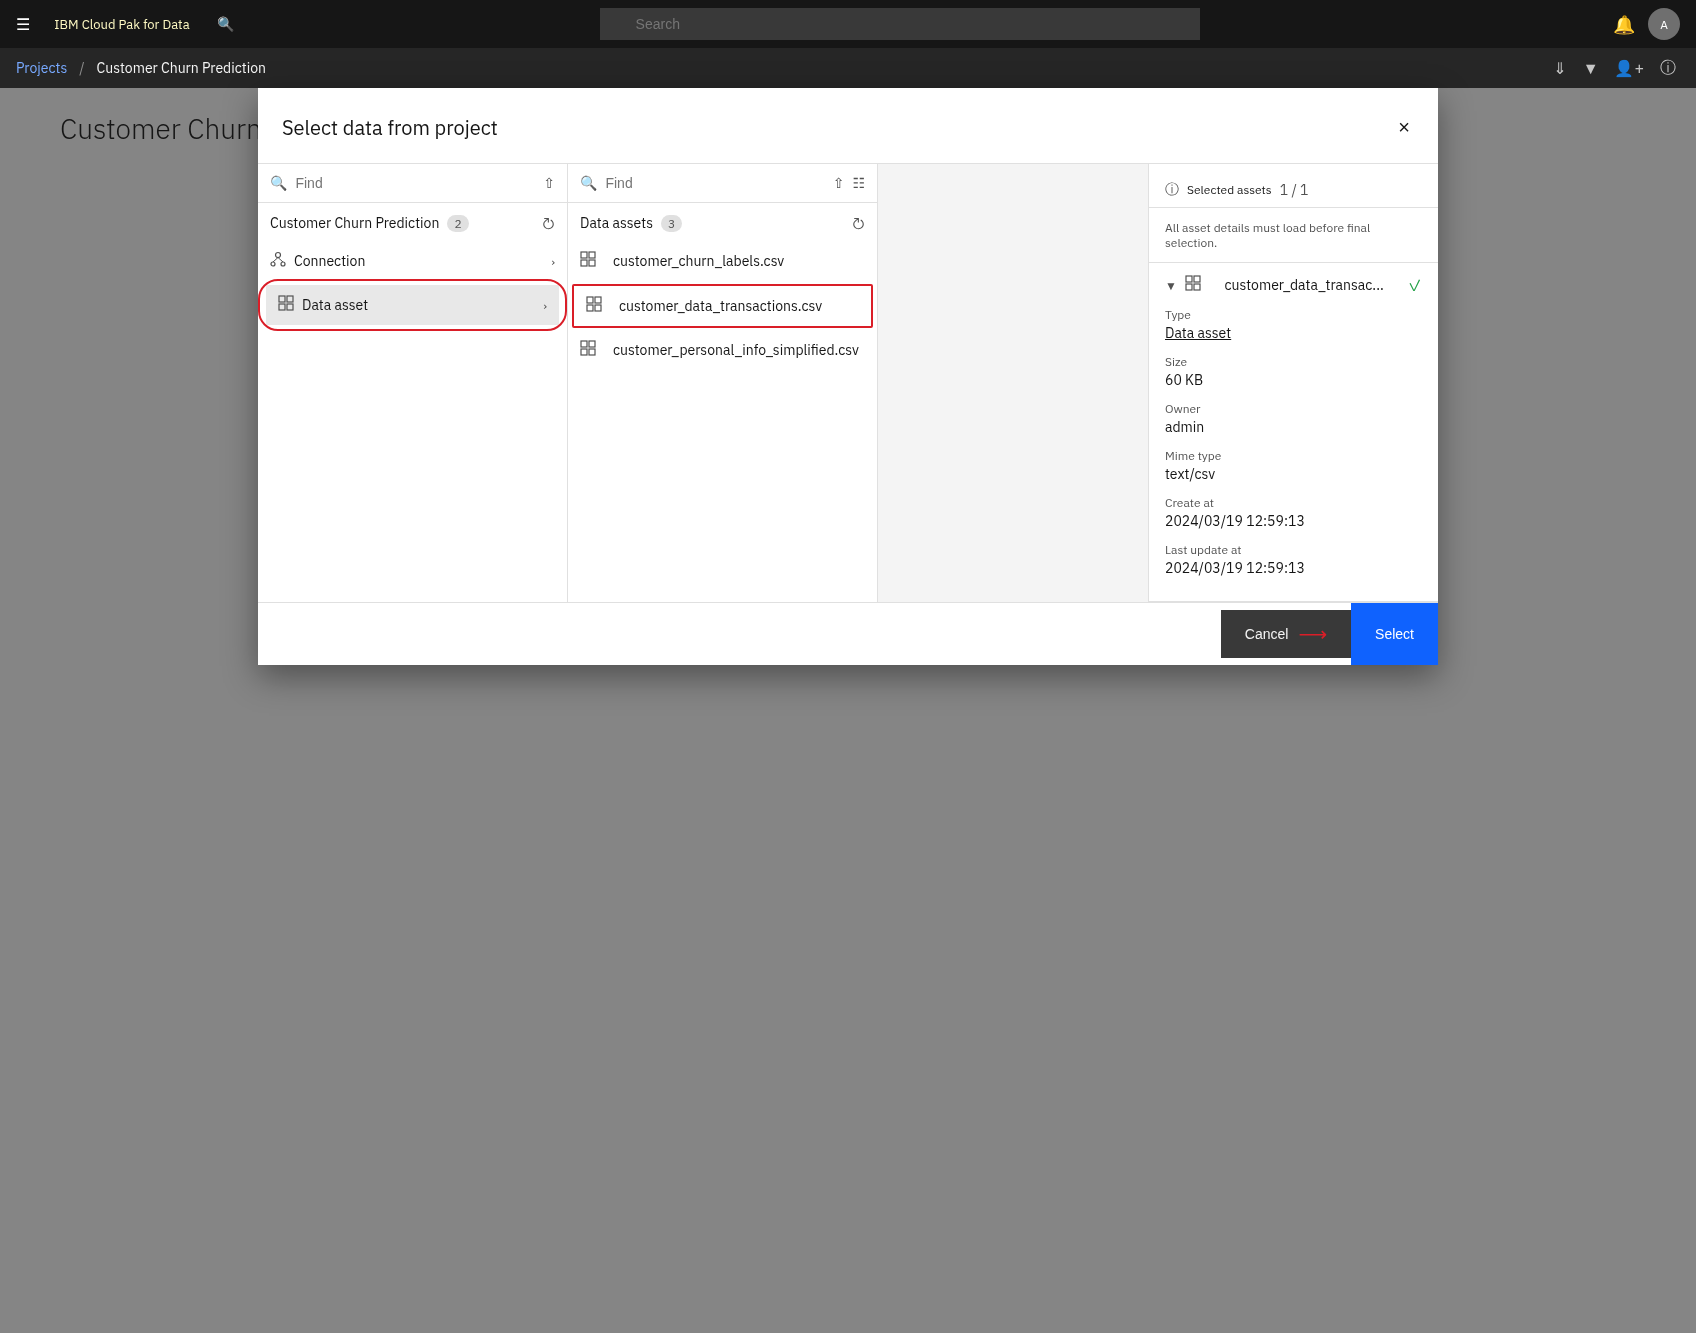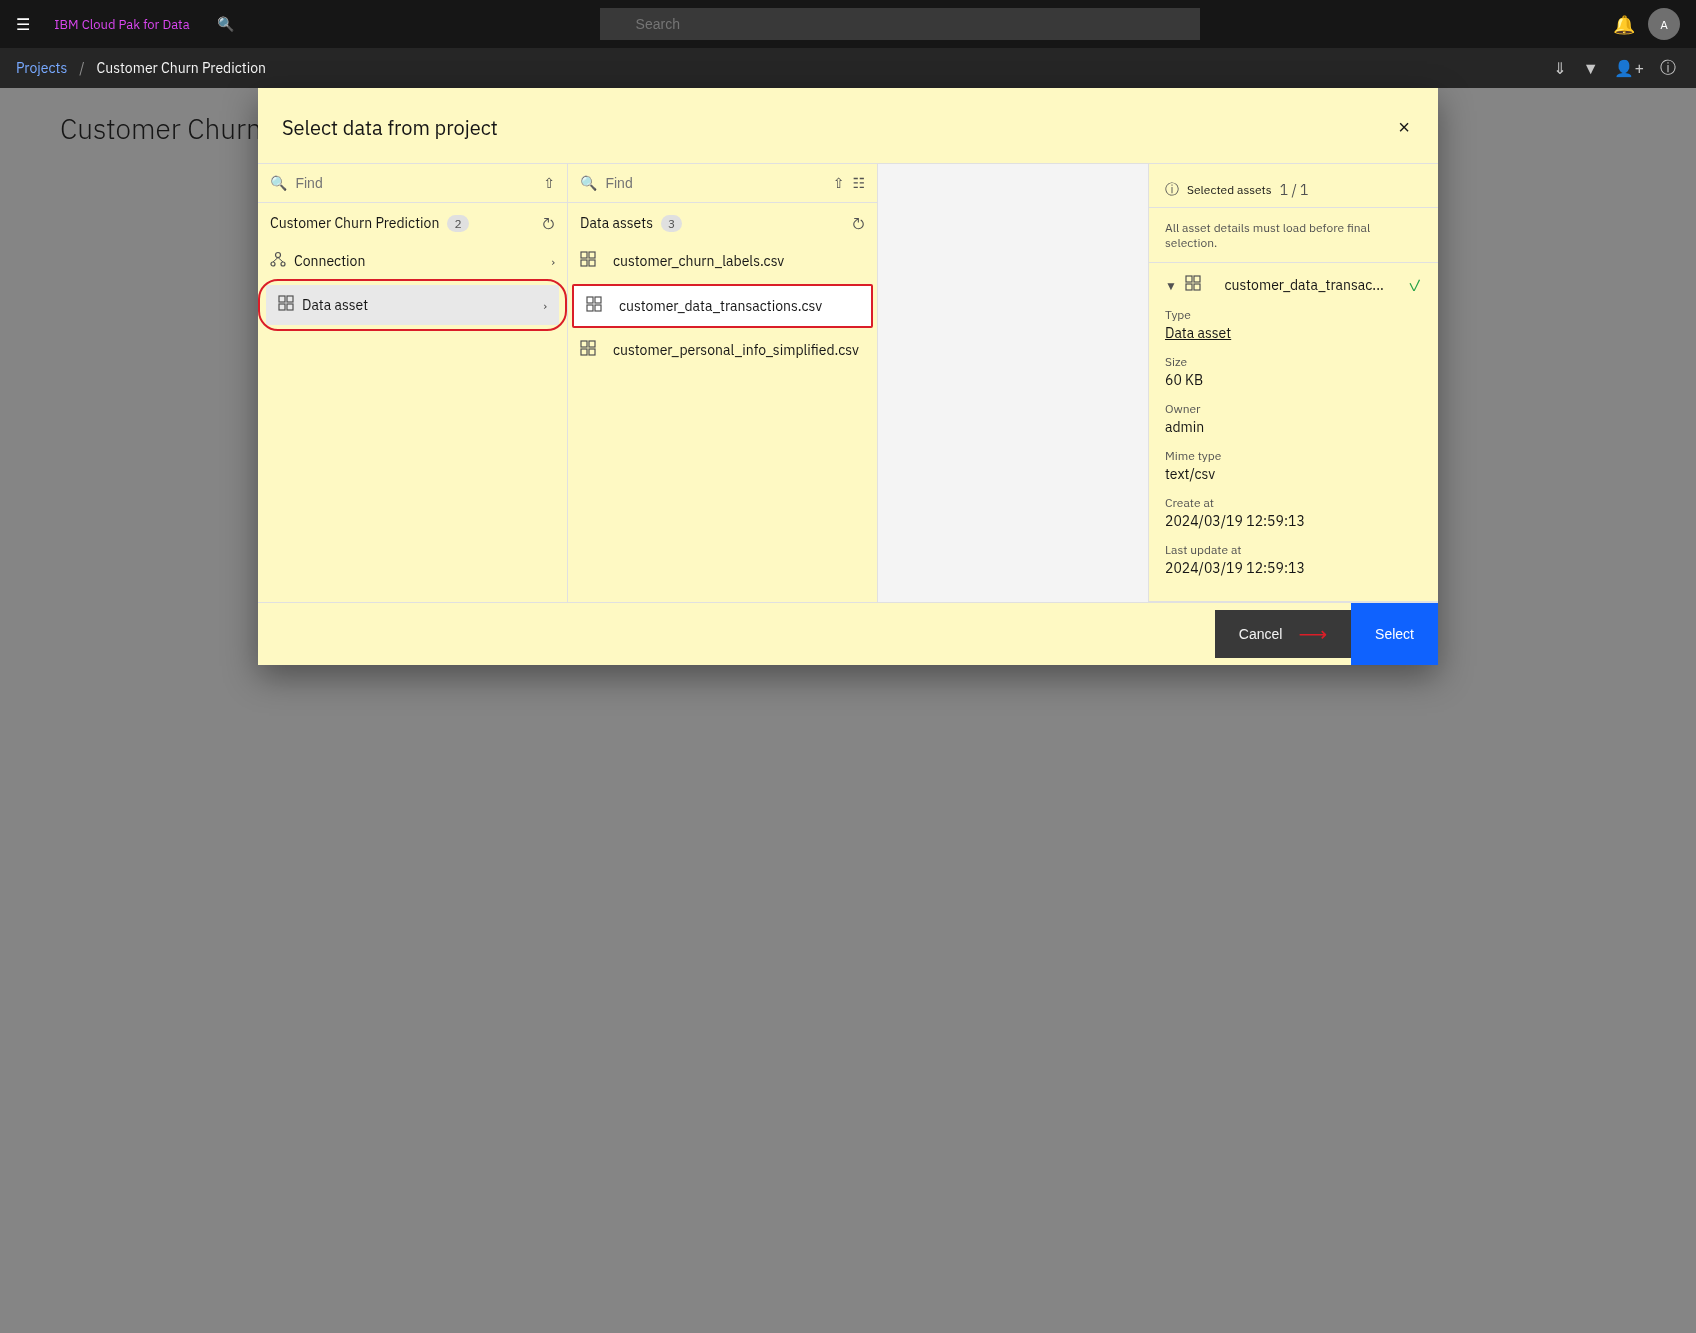--- a/index.html
+++ b/index.html
@@ -11,21 +11,21 @@
       height: 48px;
       display: flex;
       align-items: center;
       padding: 0 16px;
       gap: 16px;
       position: fixed;
       top: 0; left: 0; right: 0;
       z-index: 100;
     }
     .topbar-menu-icon { color: #fff; font-size: 16px; cursor: pointer; }
-    .topbar-logo { color: #d946ef; font-size: 13px; font-weight: 400; margin-left: 8px; }
+    .topbar-logo { color: #fef9c3; font-size: 13px; font-weight: 400; margin-left: 8px; }
     .topbar-search-wrapper {
       flex: 1;
       display: flex;
       justify-content: center;
       position: relative;
     }
     .topbar-search-wrapper input {
       background: #393939;
       border: none;
       color: #c6c6c6;
@@ -79,21 +79,21 @@
       top: 88px; left: 0; right: 0; bottom: 0;
       background: rgba(22,22,22,0.5);
       z-index: 200;
       display: flex;
       align-items: flex-start;
       justify-content: center;
     }
 
     
     .modal {
-      background: #fef9c3;
+      background: #ffffff;
       width: 1180px;
       max-width: 98%;
       margin-top: 0;
       box-shadow: 0 12px 32px rgba(0,0,0,0.4);
       display: flex;
       flex-direction: column;
       max-height: calc(100vh - 88px);
       position: relative;
     }
 
@@ -253,21 +253,21 @@
     .btn-cancel {
       height: 48px;
       padding: 0 24px;
       background: #393939;
       border: none;
       color: #f4f4f4;
       font-size: 14px;
       cursor: pointer;
       display: flex;
       align-items: center;
-      gap: 16px;
+      gap: 10px;
     }
     .btn-select {
       height: 62px;
       padding: 0 24px;
       background: #0f62fe;
       border: none;
       color: #fff;
       font-size: 14px;
       cursor: pointer;
     }

